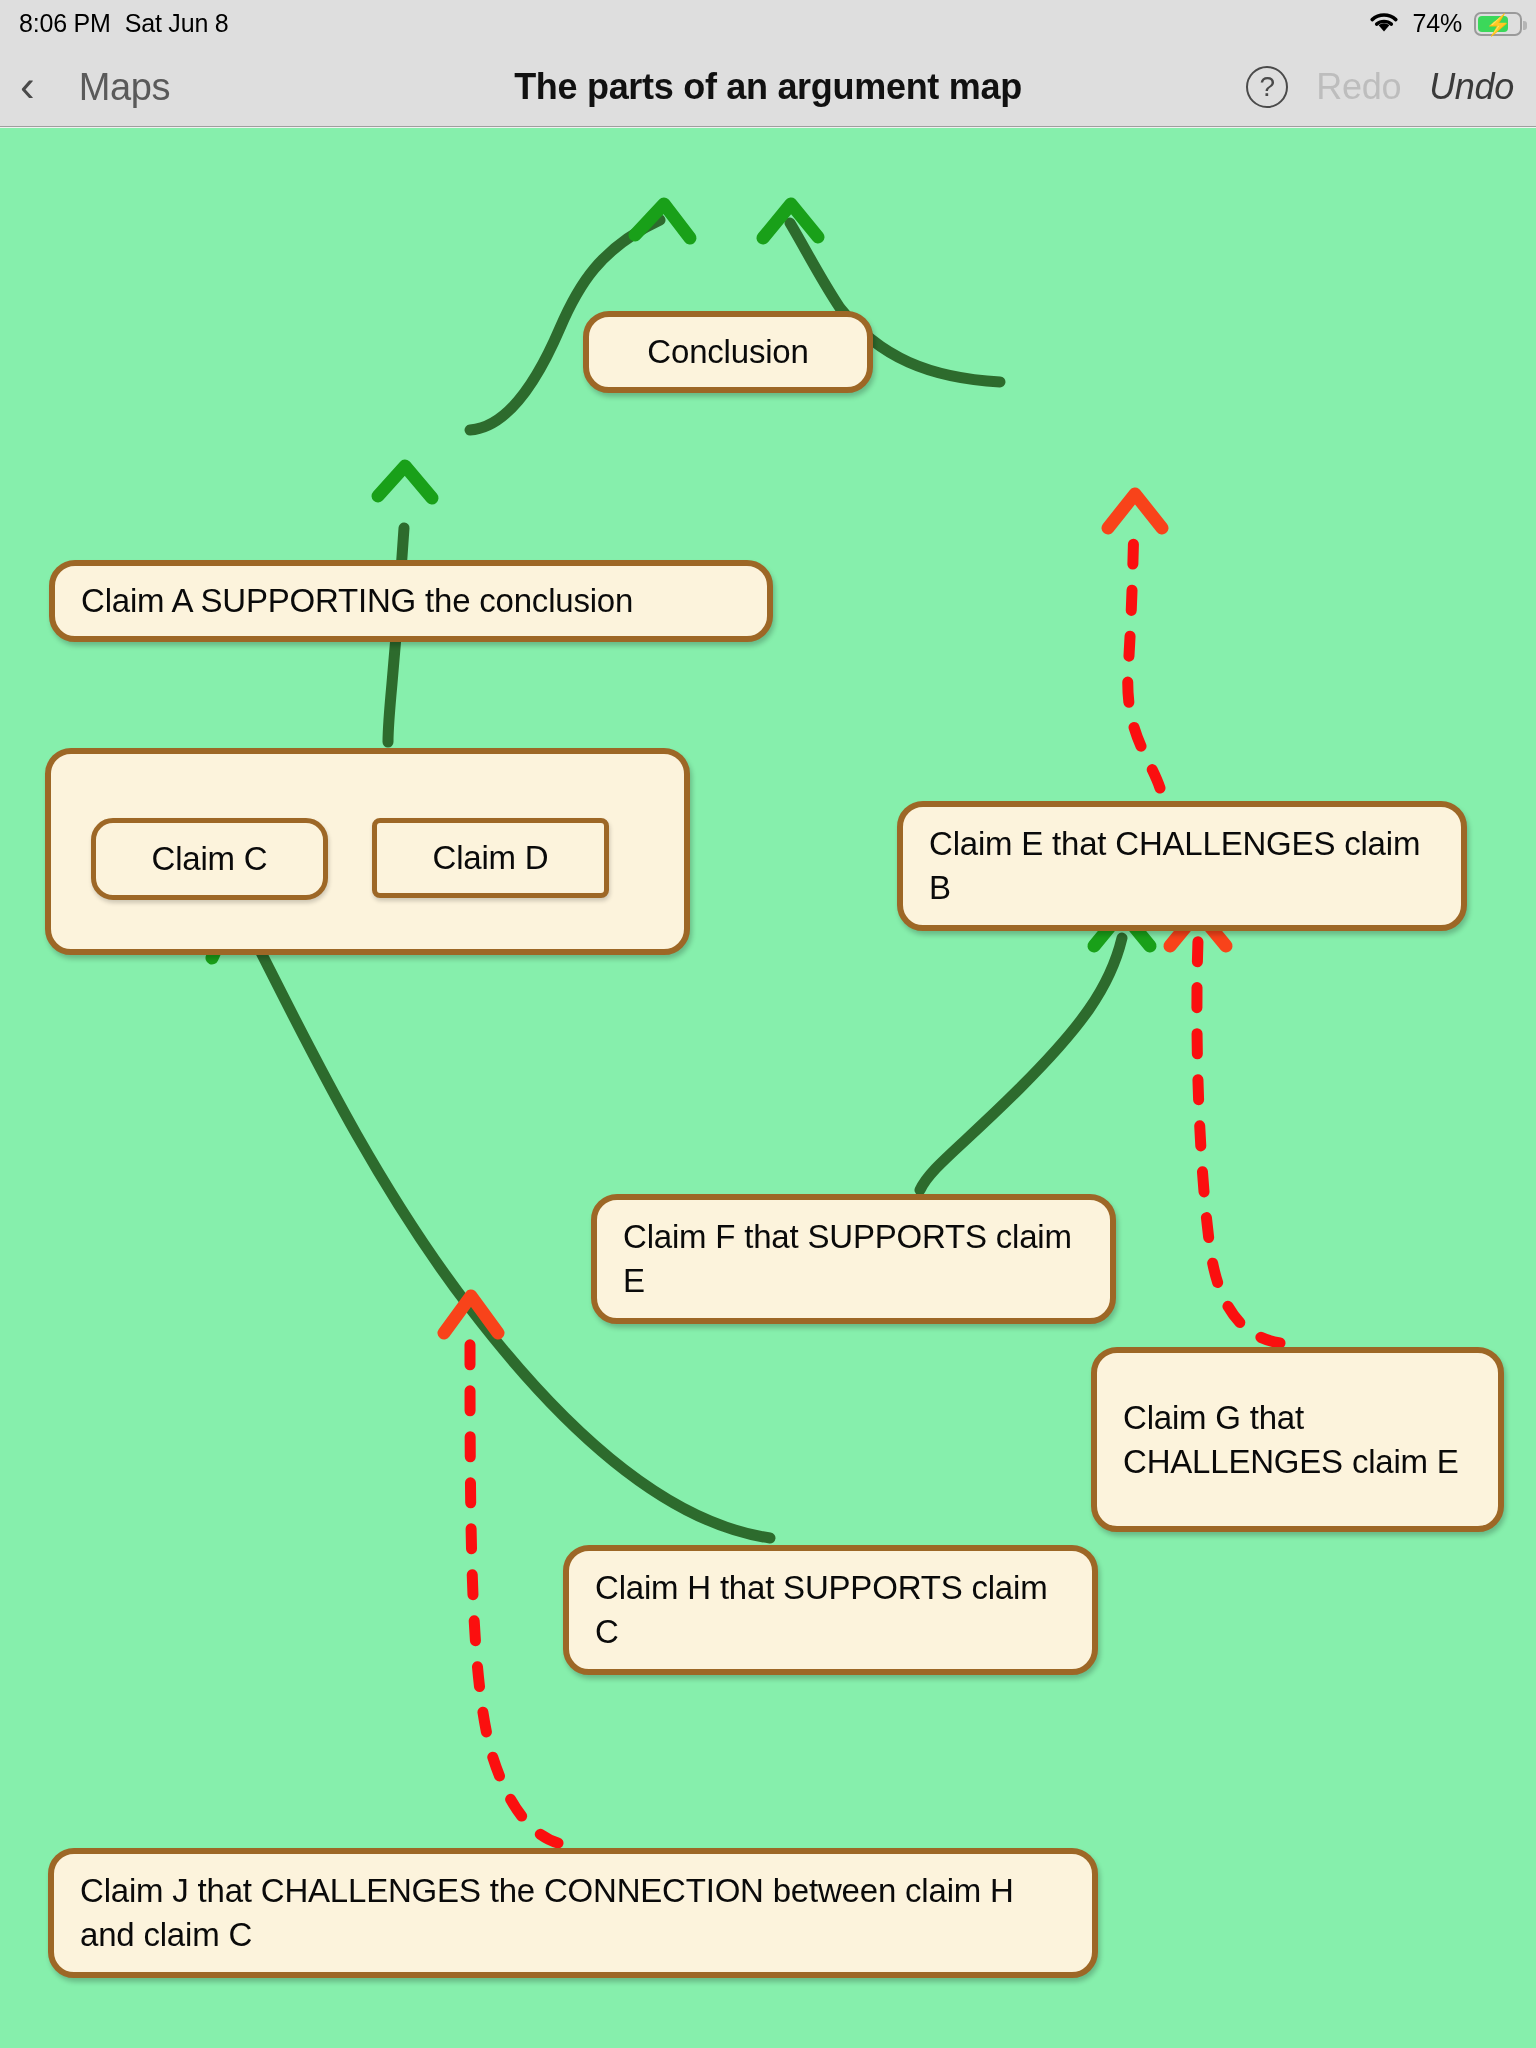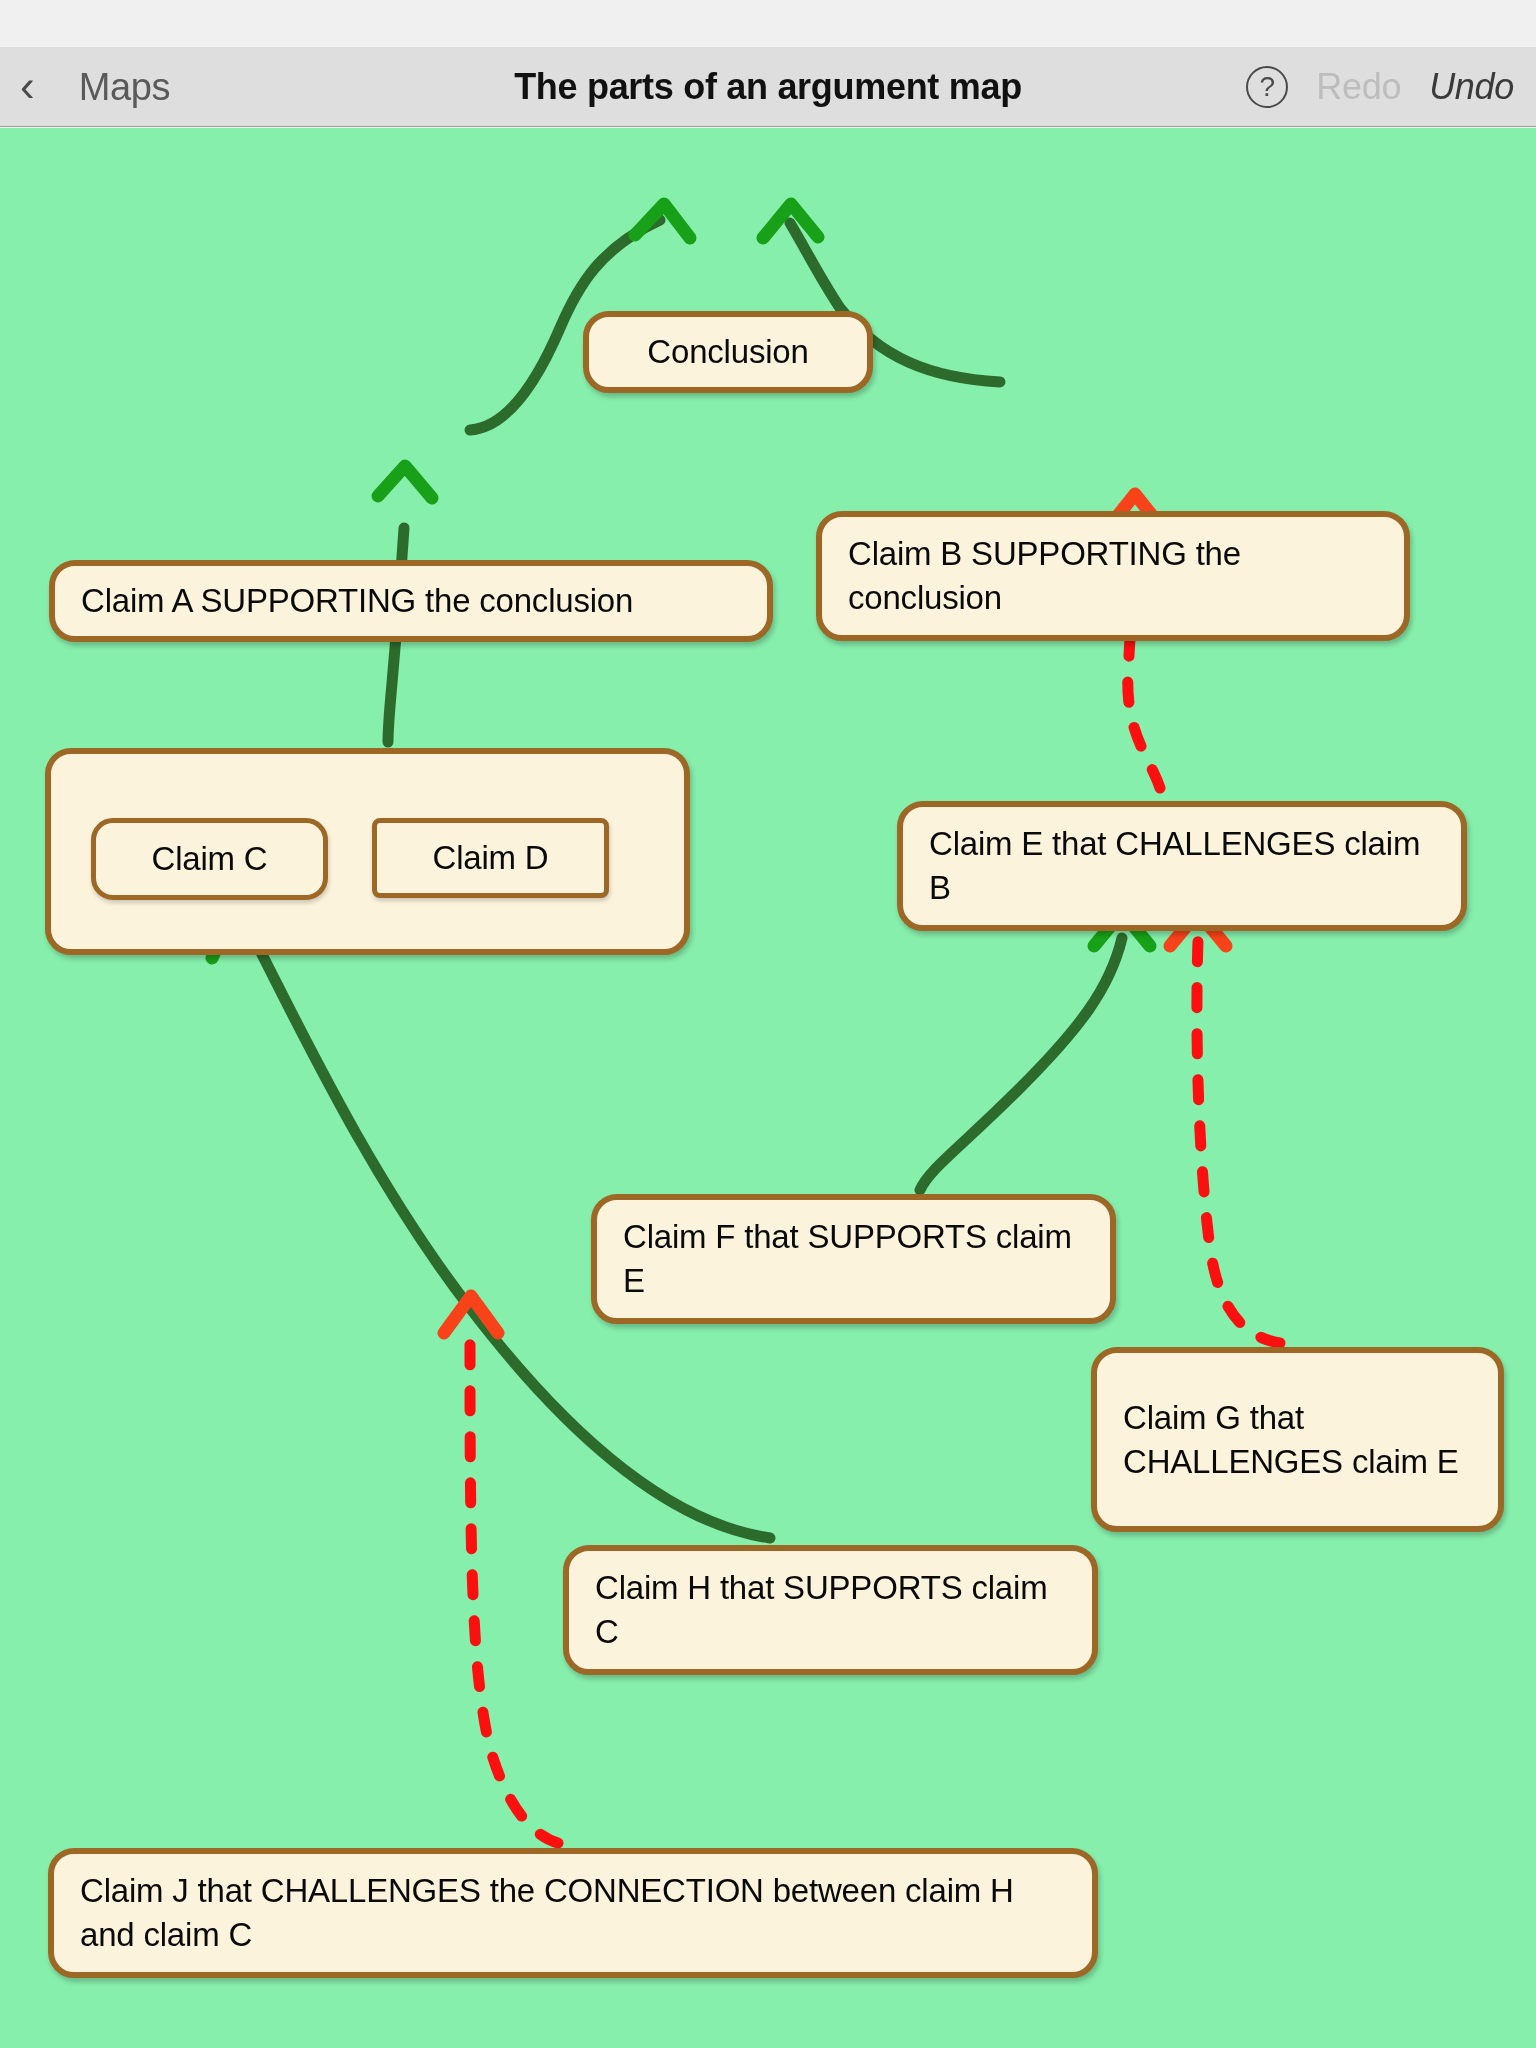--- a/index.html
+++ b/index.html
@@ -117,20 +117,40 @@
     border-width: 5px; border-radius: 22px;
     box-shadow: 1px 3px 4px rgba(0,0,0,0.18);
     justify-content: center; text-align: center;
   }
 </style>
 </head>
 <body>
 
 <div id="app">
 
+  <div class="statusbar">
+    <div class="sb-left">
+      <span class="sb-time">8:06 PM</span>
+      <span class="sb-date">Sat Jun 8</span>
+    </div>
+    <div class="sb-right">
+      <span class="wifi-ico">
+        <svg width="34" height="25" viewBox="0 0 34 25">
+          <path d="M17 22.5 L11.6 16.2 A8.6 8.6 0 0 1 22.4 16.2 Z" fill="#000"></path>
+          <path d="M5.2 10.6 A17.5 17.5 0 0 1 28.8 10.6" stroke="#000" stroke-width="3.6" fill="none" stroke-linecap="round"></path>
+          <path d="M9.6 15.1 A11.3 11.3 0 0 1 24.4 15.1" stroke="#000" stroke-width="3.4" fill="none" stroke-linecap="round"></path>
+        </svg>
+      </span>
+      <span class="sb-battpct">74%</span>
+      <span class="batt">
+        <span class="batt-fill" style="width: 74%;"></span>
+        <span class="batt-bolt">⚡</span>
+      </span>
+    </div>
+  </div>
 
   <div class="navbar">
     <div class="nav-back">
       <span class="chev">‹</span>
       <span class="nav-back-label">Maps</span>
     </div>
     <div class="nav-title">The parts of an argument map</div>
     <div class="nav-right">
       <div class="help-btn">
         <span>?</span>
@@ -178,23 +198,20 @@
     </svg>
 
     <div class="node center" id="n-conclusion" style="left: 583px; top: 183px; width: 290px; height: 82px;">
       <span>Conclusion</span>
     </div>
 
     <div class="node" id="n-claim_a" style="left: 49px; top: 432px; width: 724px; height: 82px;">
       <span>Claim A SUPPORTING the conclusion</span>
     </div>
 
-    <div class="node" id="n-claim_b" style="left: 816px; top: 383px; width: 594px; height: 130px;">
-      <span>Claim B SUPPORTING the conclusion</span>
-    </div>
 
     <div class="node group" id="n-group_cd" style="left: 45px; top: 620px; width: 645px; height: 207px;">
       <div class="node sub center" id="n-claim_c" style="left: 40px; top: 64px; width: 237px; height: 82px;">
         <span>Claim C</span>
       </div>
       <div class="node sub center" id="n-claim_d" style="left: 321px; top: 64px; width: 237px; height: 80px; border-radius: 8px;">
         <span>Claim D</span>
       </div>
     </div>
 

